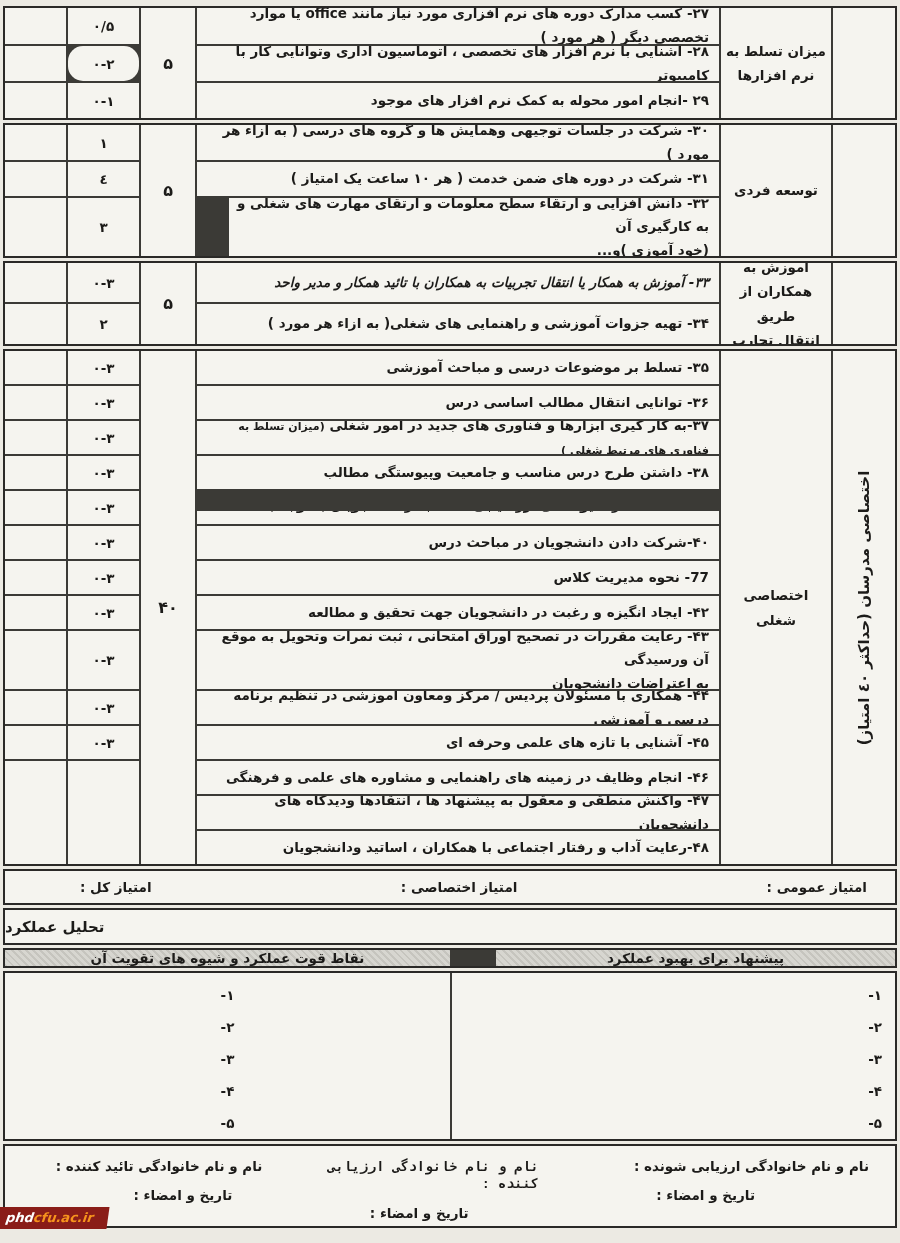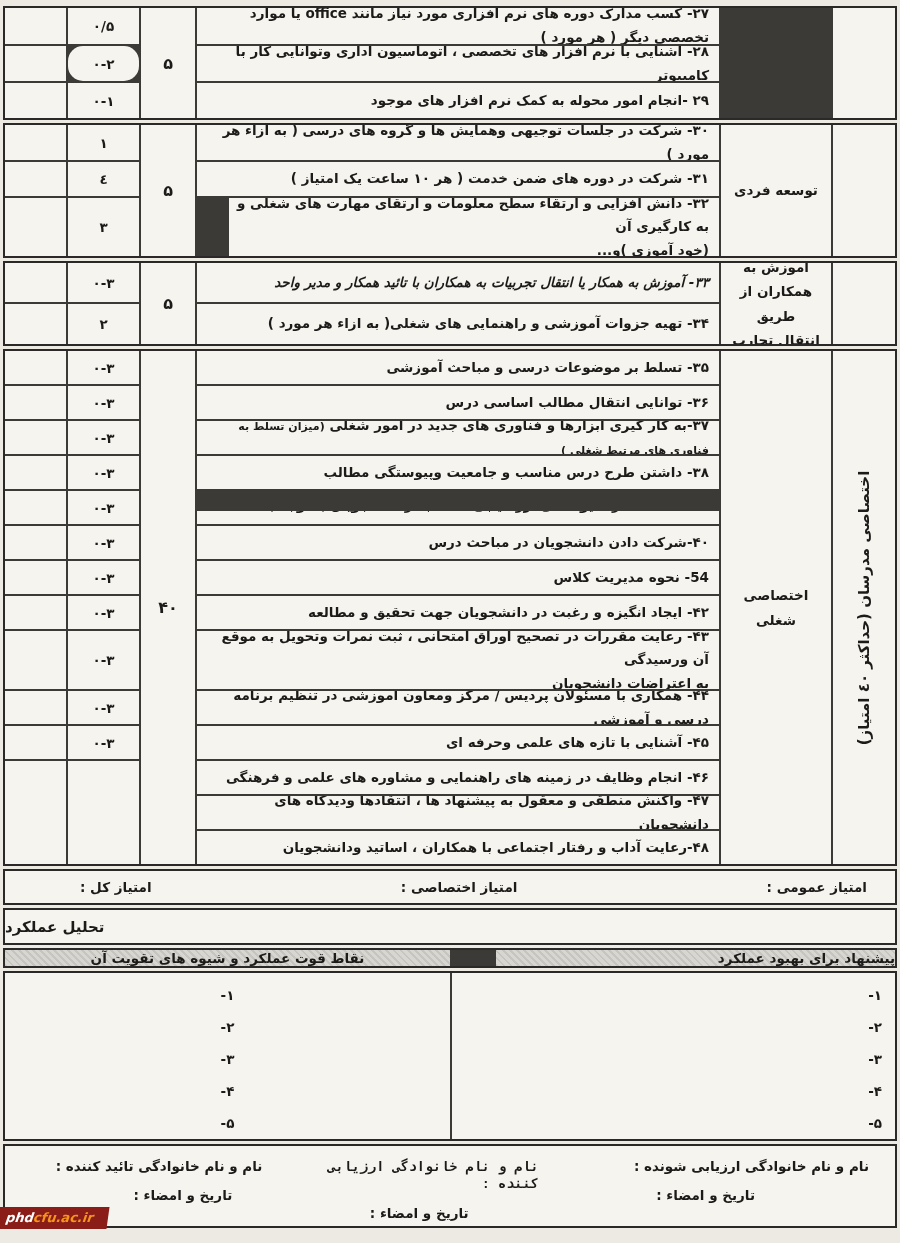--- a/index.html
+++ b/index.html
@@ -70,21 +70,21 @@
     display:grid; grid-template-columns:443px 1fr; gap:2px;
     background:#3b3a36; border:2px solid #2a2927; margin-bottom:3px;
     direction:rtl;
   }
   .split-grid .hcell{
     background:#d7d6d0;
     background-image:repeating-linear-gradient(45deg, rgba(120,118,110,.18) 0 2px, rgba(0,0,0,0) 2px 5px);
     height:16px; display:flex; align-items:center;
     font-weight:bold; font-size:13.5px;
   }
-  .hcell.right-h{ justify-content:flex-start;margin-left:44px; }
+  .hcell.right-h{ justify-content:center;margin-left:44px; }
   .hcell.left-h{ justify-content:center; }
   .split-grid .bodycell{ background:#f5f4ef; height:166px; padding-top:6px; box-sizing:border-box; }
   .numlist{ list-style:none; margin:0; padding:0; font-weight:bold; font-size:13.5px; }
   .numlist li{ line-height:32px; }
   .numlist.edge li{ text-align:right; padding-right:13px; }
   .numlist.mid li{ text-align:center; }
   
   .sign-bar{
     background:#f5f4ef; border:2px solid #2a2927;
     height:84px; box-sizing:border-box;
@@ -109,20 +109,26 @@
   .watermark .wm-suffix{ color:#f7941d; }
 </style>
 </head>
 <body>
 
 <div class="page">
 
   <div id="sections">
       <div class="section-grid" style="grid-template-rows: 36px 35px 35px;">
         <div class="cell center" style="grid-area: 1 / 1 / 4 / 2;"></div>
+        <div class="cell center" style="grid-area: 1 / 2 / 4 / 3;">
+          <div class="cat-label">
+            <div>میزان تسلط به</div>
+            <div>نرم افزارها</div>
+          </div>
+        </div>
         <div class="cell center" style="grid-area: 1 / 4 / 4 / 5;">
           <span class="group-max">۵</span>
         </div>
         <div class="cell desc" style="grid-area: 1 / 3 / 2 / 4;">
           <div class="line"><span>۲۷- کسب مدارک دوره های نرم افزاری مورد نیاز مانند office یا موارد تخصصی دیگر ( هر مورد )</span></div>
         </div>
         <div class="cell center" style="grid-area: 1 / 5 / 2 / 6;">
           <span class="range-val">۰/۵</span>
         </div>
         <div class="cell center" style="grid-area: 1 / 6 / 2 / 7;"></div>
@@ -250,21 +256,21 @@
         </div>
         <div class="cell center" style="grid-area: 5 / 6 / 6 / 7;"></div>
         <div class="cell desc" style="grid-area: 6 / 3 / 7 / 4;">
           <div class="line"><span>۴۰-شرکت دادن دانشجویان در مباحث درس</span></div>
         </div>
         <div class="cell center" style="grid-area: 6 / 5 / 7 / 6;">
           <span class="range-val">۰-۳</span>
         </div>
         <div class="cell center" style="grid-area: 6 / 6 / 7 / 7;"></div>
         <div class="cell desc" style="grid-area: 7 / 3 / 8 / 4;">
-          <div class="line"><span>54- نحوه مدیریت کلاس</span></div>
+          <div class="line"><span>77- نحوه مدیریت کلاس</span></div>
         </div>
         <div class="cell center" style="grid-area: 7 / 5 / 8 / 6;">
           <span class="range-val">۰-۳</span>
         </div>
         <div class="cell center" style="grid-area: 7 / 6 / 8 / 7;"></div>
         <div class="cell desc" style="grid-area: 8 / 3 / 9 / 4;">
           <div class="line"><span>۴۲- ایجاد انگیزه و رغبت در دانشجویان جهت تحقیق و مطالعه</span></div>
         </div>
         <div class="cell center" style="grid-area: 8 / 5 / 9 / 6;">
           <span class="range-val">۰-۳</span>

